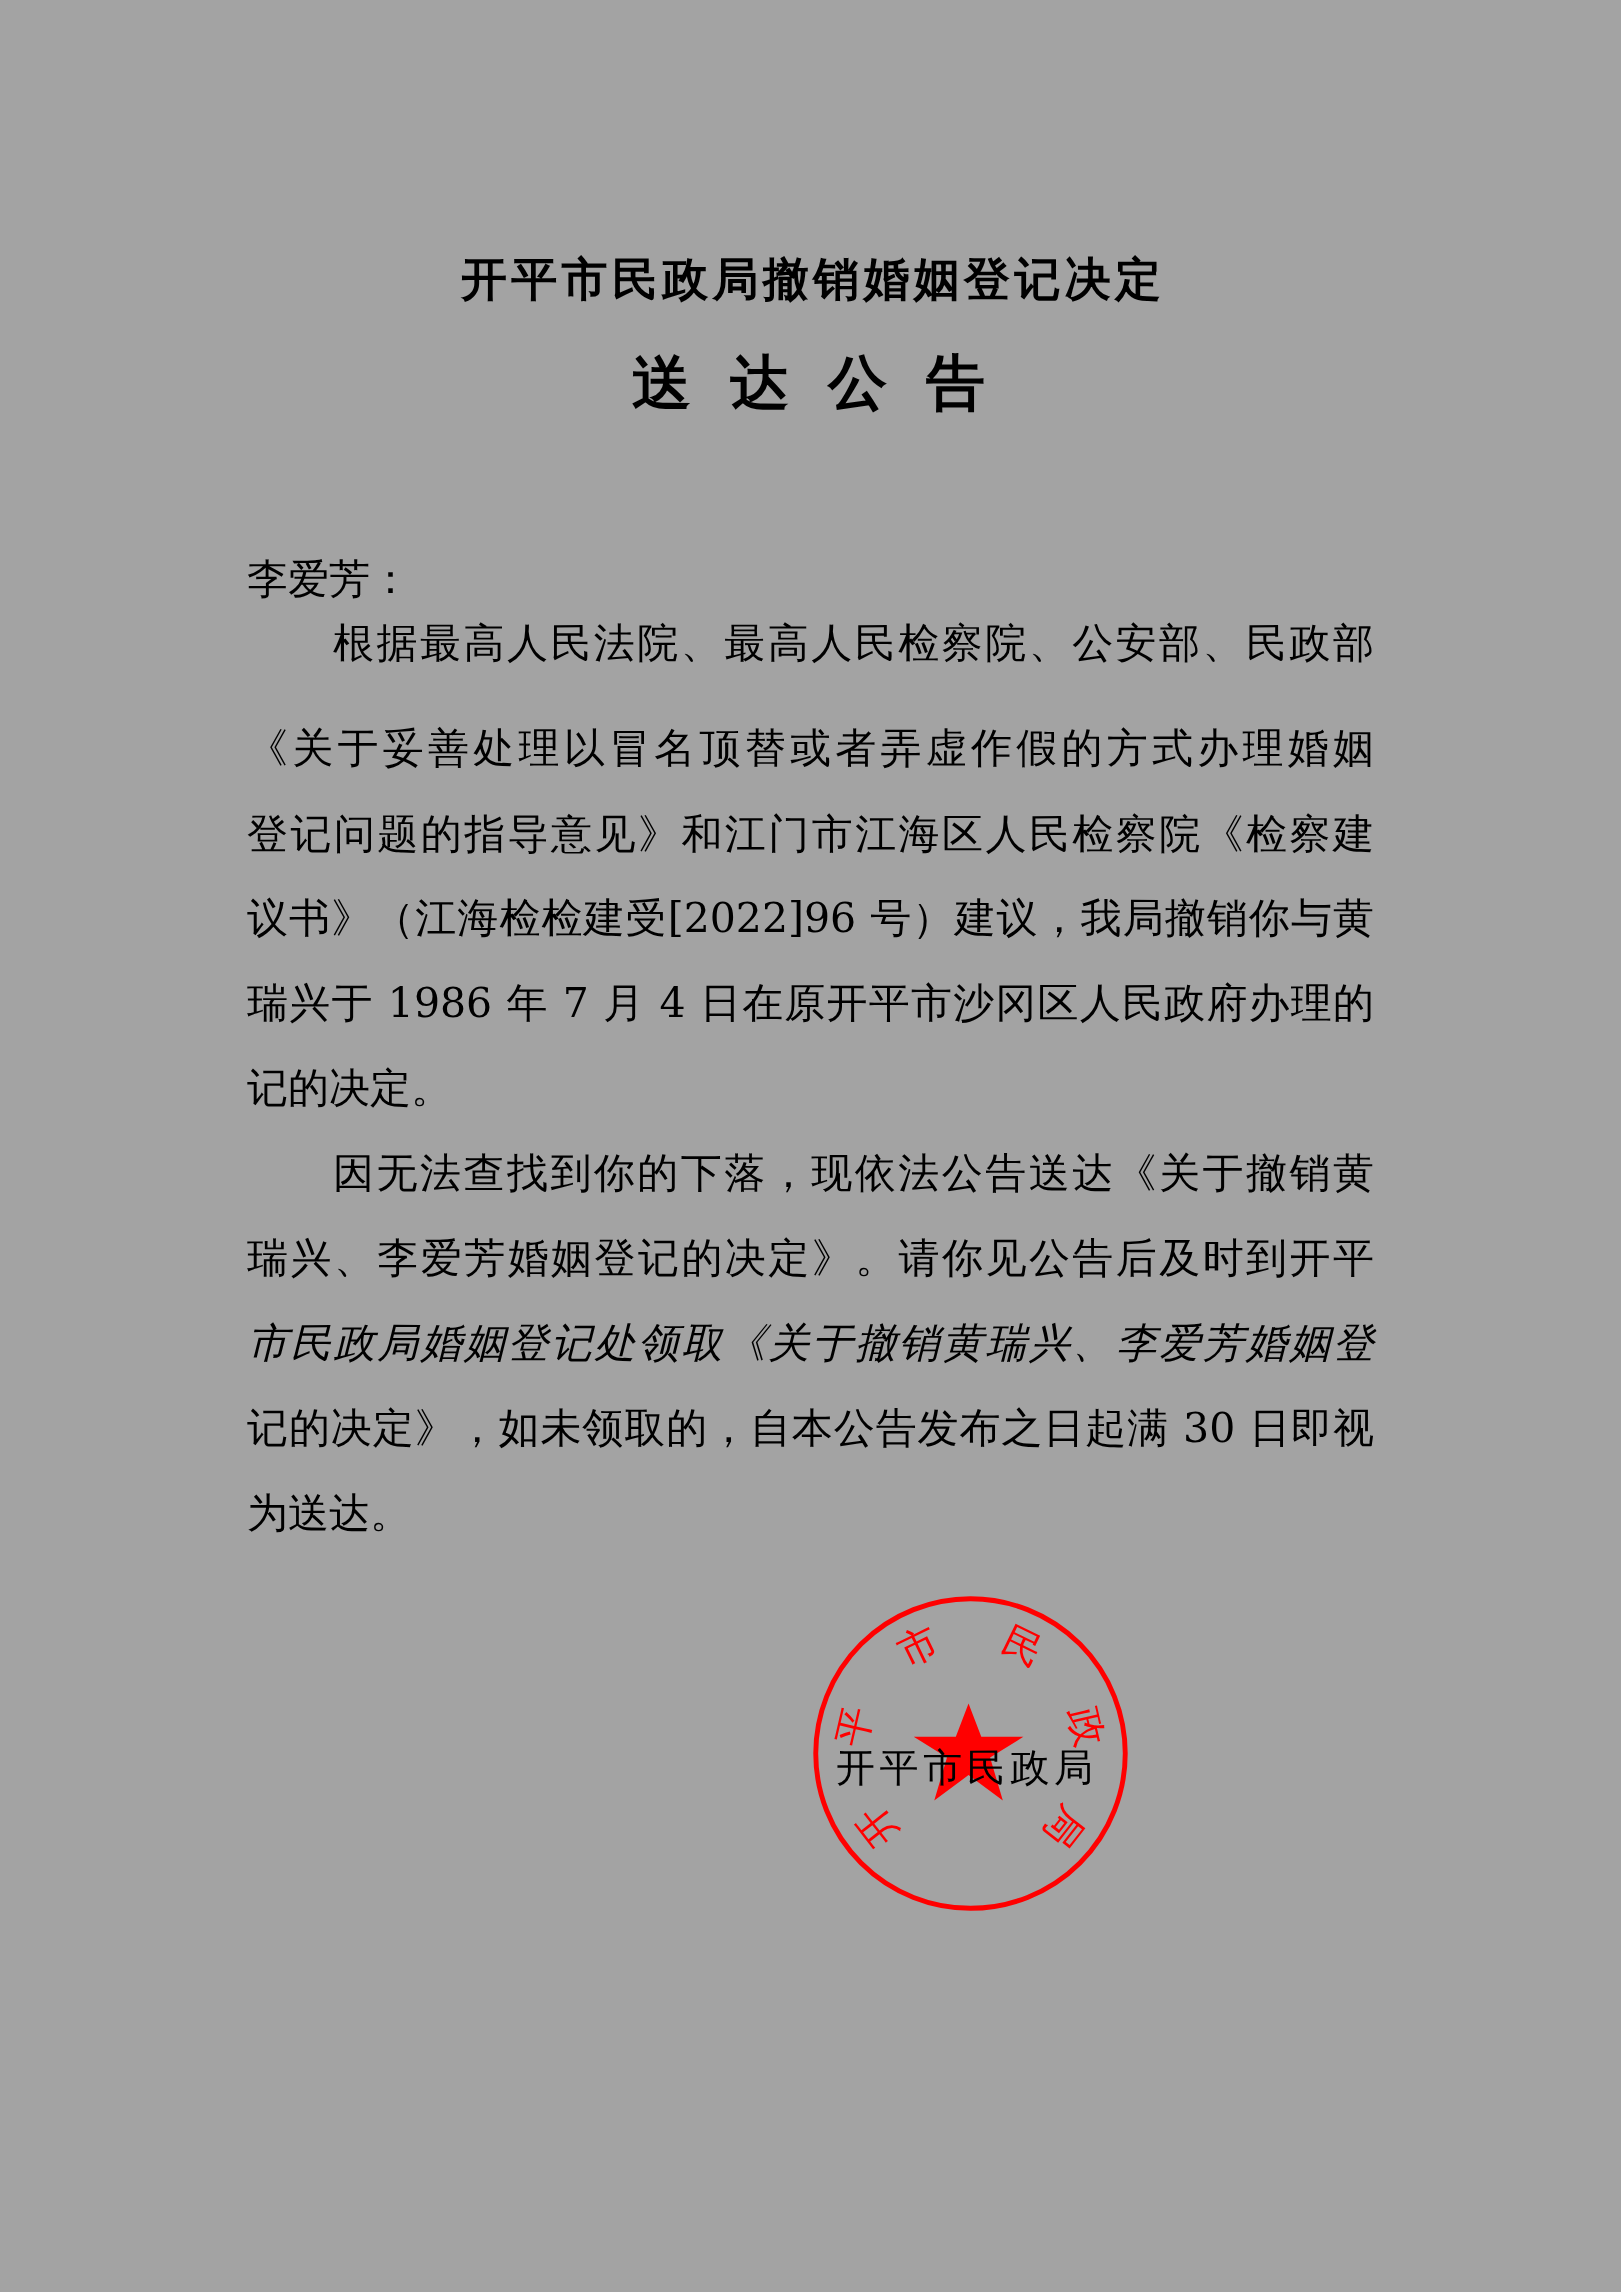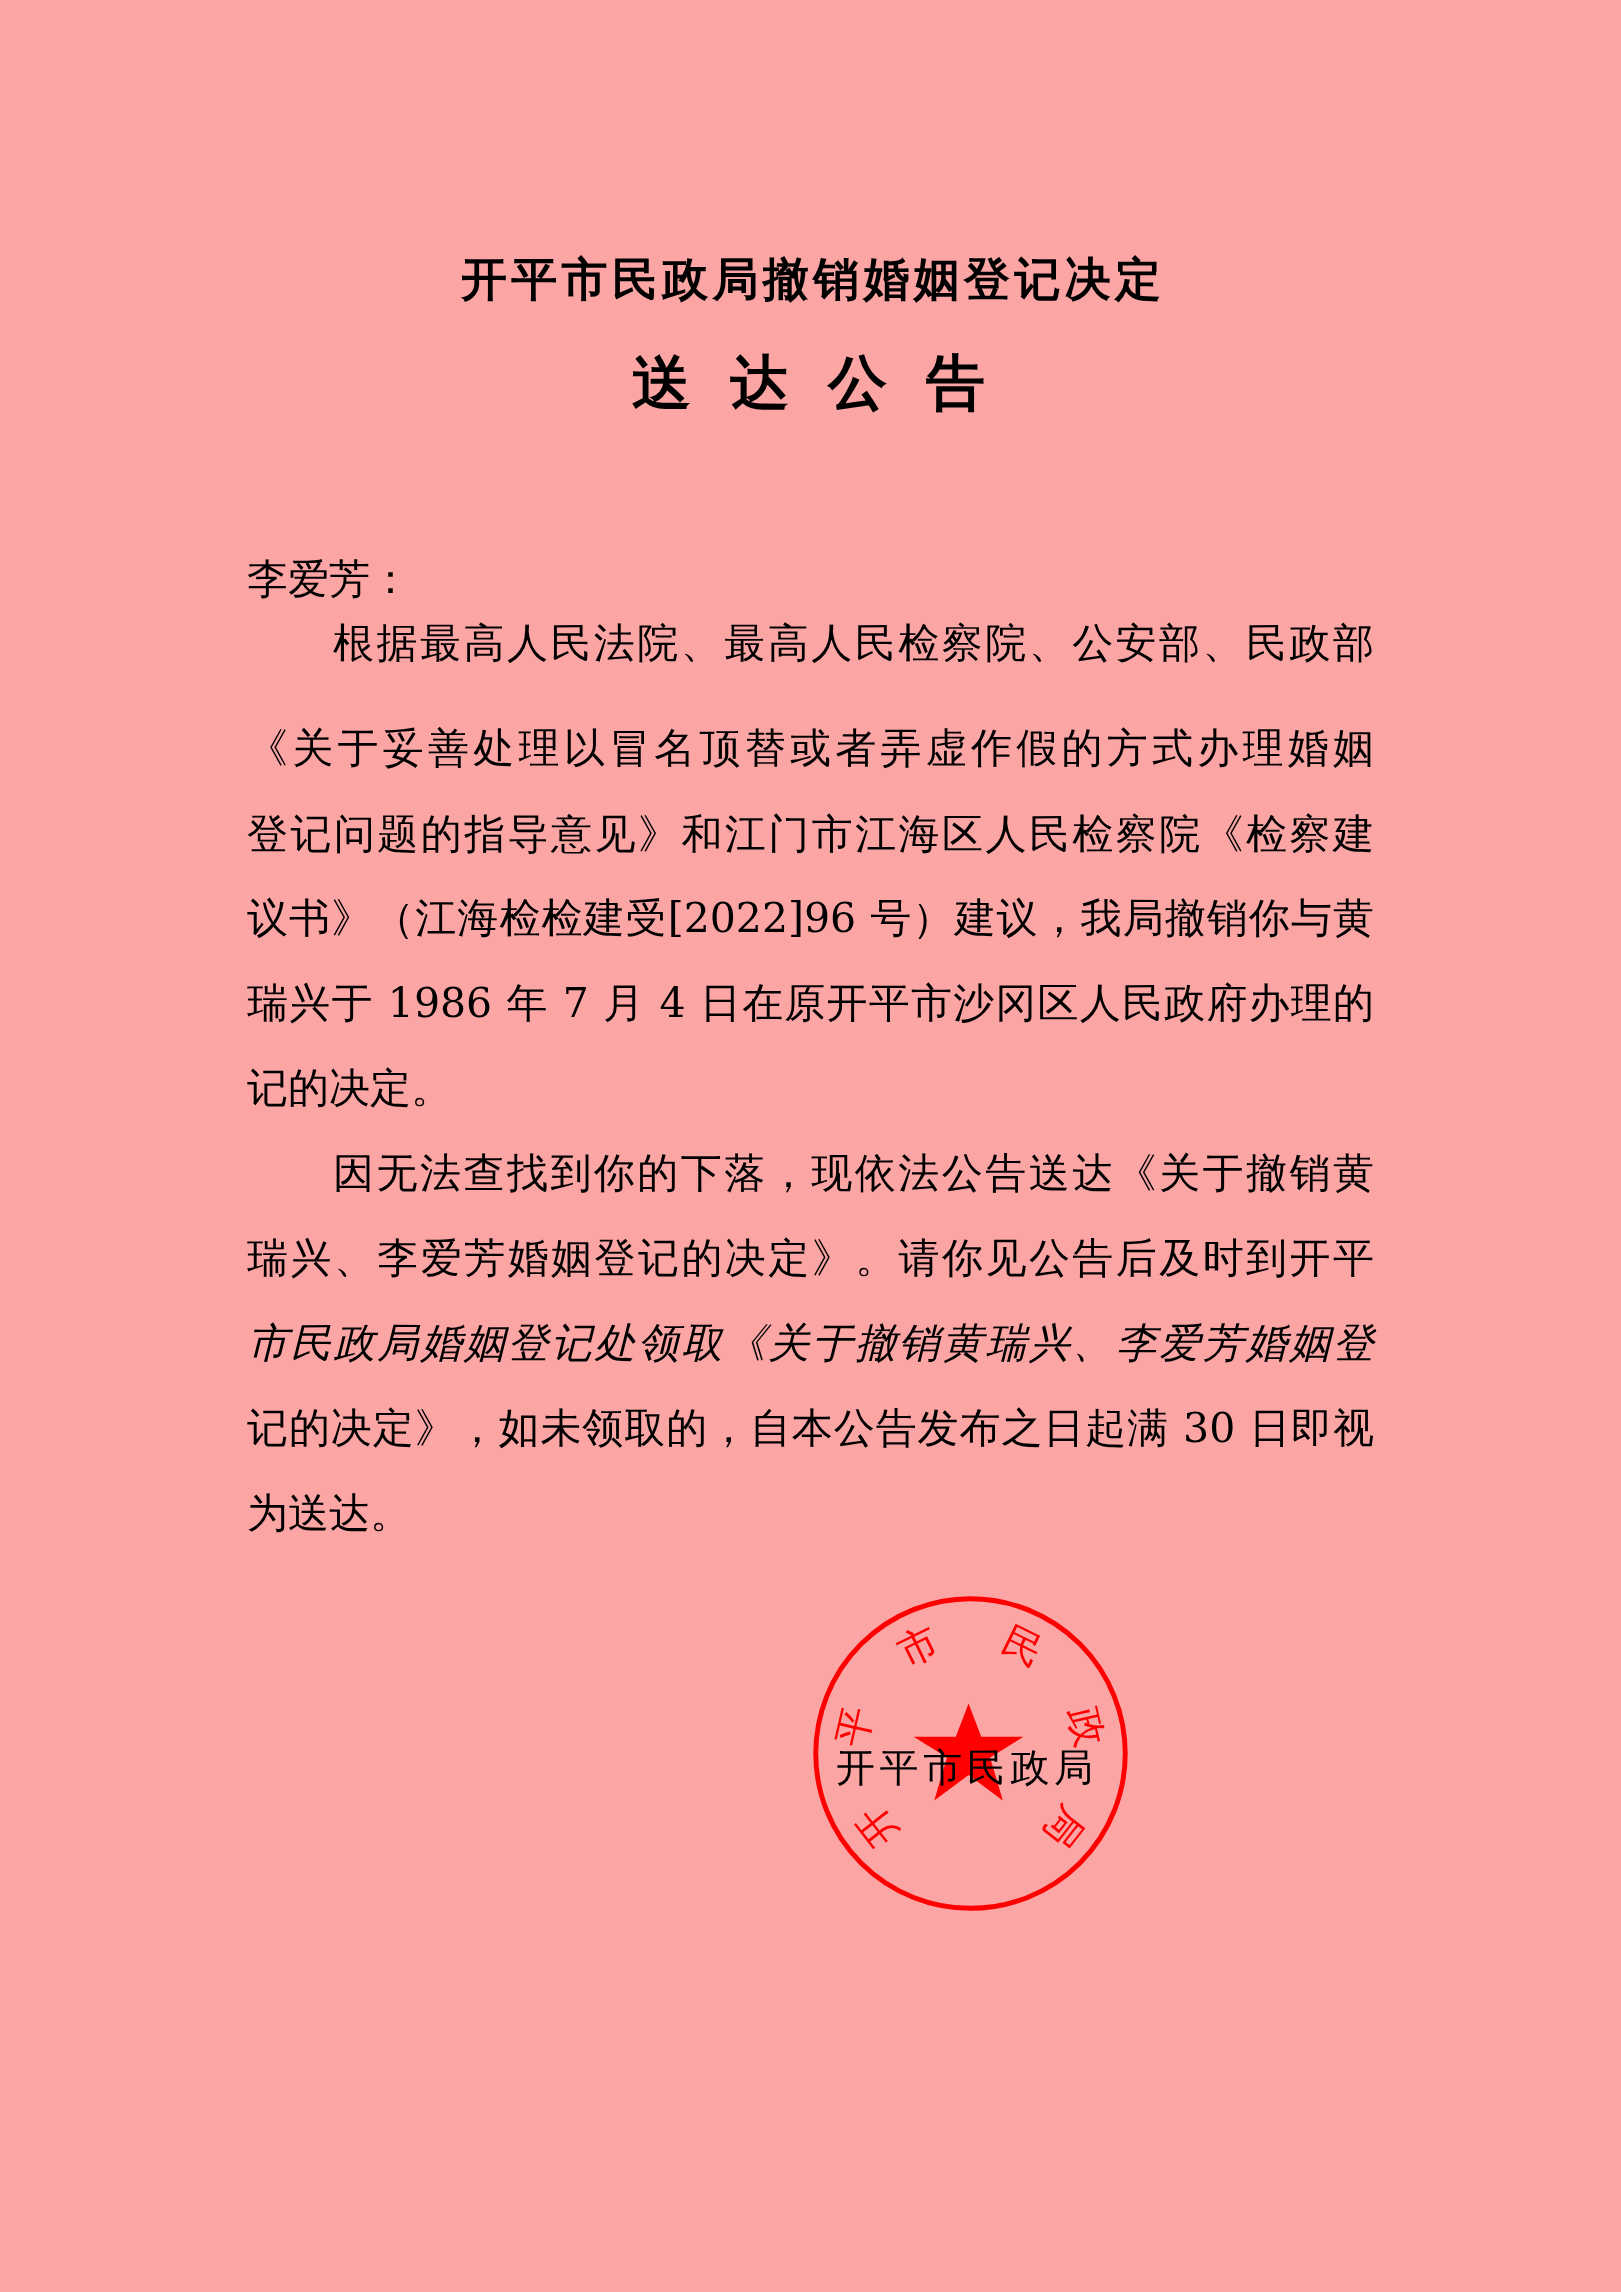--- a/index.html
+++ b/index.html
@@ -1,17 +1,17 @@
 <!DOCTYPE html>
 <html><head>
 <meta charset="utf-8">
 <style>
   html, body { margin: 0; padding: 0; background: #ffffff; }
   body { width: 1621px; height: 2293px; position: relative; overflow: hidden; }
-  .page { position: absolute; left: 0; top: 0; width: 1621px; height: 2293px; background: #fca5a5; }
+  .page { position: absolute; left: 0; top: 0; width: 1621px; height: 2293px; background: #a3a3a3; }
   .title-main {
     position: absolute; left: 461px; top: 252px; width: 702px; height: 55px;
     font-family: "DejaVu Serif", "Liberation Serif", serif;
     font-weight: bold; font-size: 46px; line-height: 55px; color: #000;
     text-align: justify; text-align-last: justify; white-space: nowrap;
     letter-spacing: 2px;
   }
   .title-sub {
     position: absolute; top: 346px; height: 73px;
     font-family: "DejaVu Serif", "Liberation Serif", serif;

